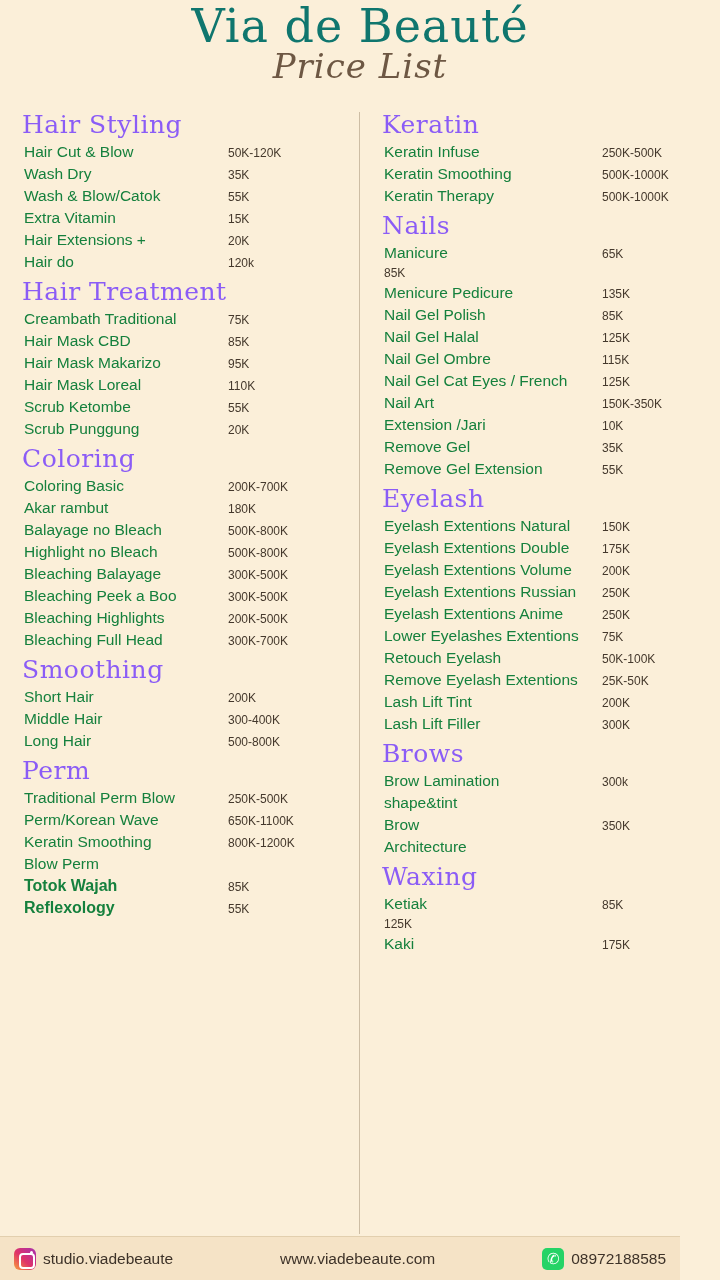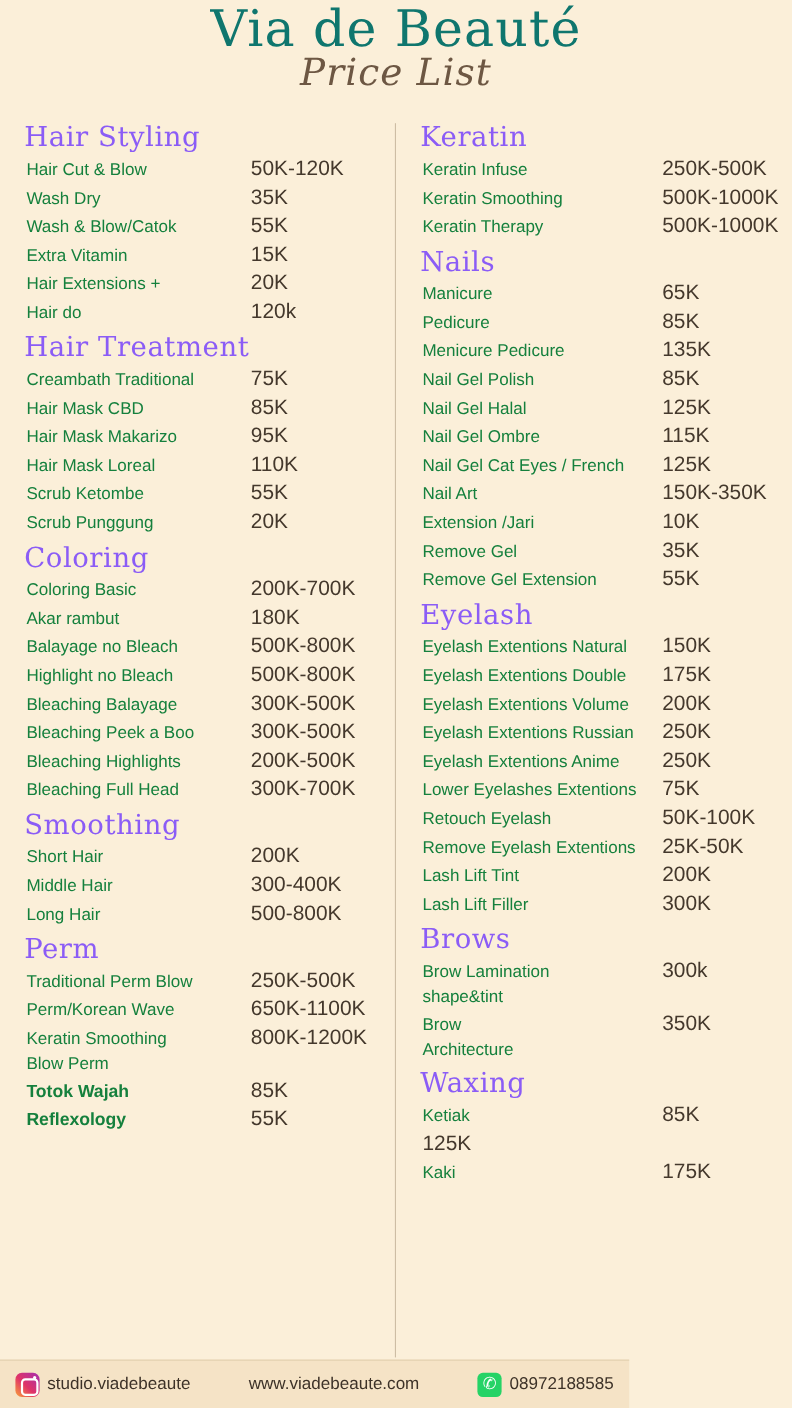--- a/index.html
+++ b/index.html
@@ -70,33 +70,33 @@
     align-items: baseline;
     padding: 2px 0 2px 10px;
   }
   .row .label {
     font-size: 15.5px;
     color: #15803d;
     flex: 1;
     white-space: nowrap;
   }
   .row .price {
-    font-size: 19px;
+    font-size: 12px;
     color: #44382c;
     width: 118px;
     text-align: left;
     white-space: nowrap;
   }
   .col-right .row .price { width: 104px; }
   .row.bold .label { font-weight: bold; font-size: 16px; }
   
   .footer {
     position: absolute;
     left: 0; bottom: 0;
-    width: 572px; height: 44px;
+    width: 680px; height: 44px;
     background: #f5e3c6;
     display: flex;
     align-items: center;
     justify-content: space-between;
     padding: 0 14px;
     border-top: 1px solid #e2cfae;
   }
   .f-item { display: flex; align-items: center; gap: 7px; }
   .f-text { font-size: 15.5px; color: #3d3228; }
   .ig-icon {
@@ -295,21 +295,20 @@
             <span class="price">500K-1000K</span>
           </div>
         </div>
         <div class="section-title">Nails</div>
         <div class="rows">
           <div class="row">
             <span class="label">Manicure</span>
             <span class="price">65K</span>
           </div>
           <div class="row">
-            <span class="label">Pedicure</span>
             <span class="price">85K</span>
           </div>
           <div class="row">
             <span class="label">Menicure Pedicure</span>
             <span class="price">135K</span>
           </div>
           <div class="row">
             <span class="label">Nail Gel Polish</span>
             <span class="price">85K</span>
           </div>

